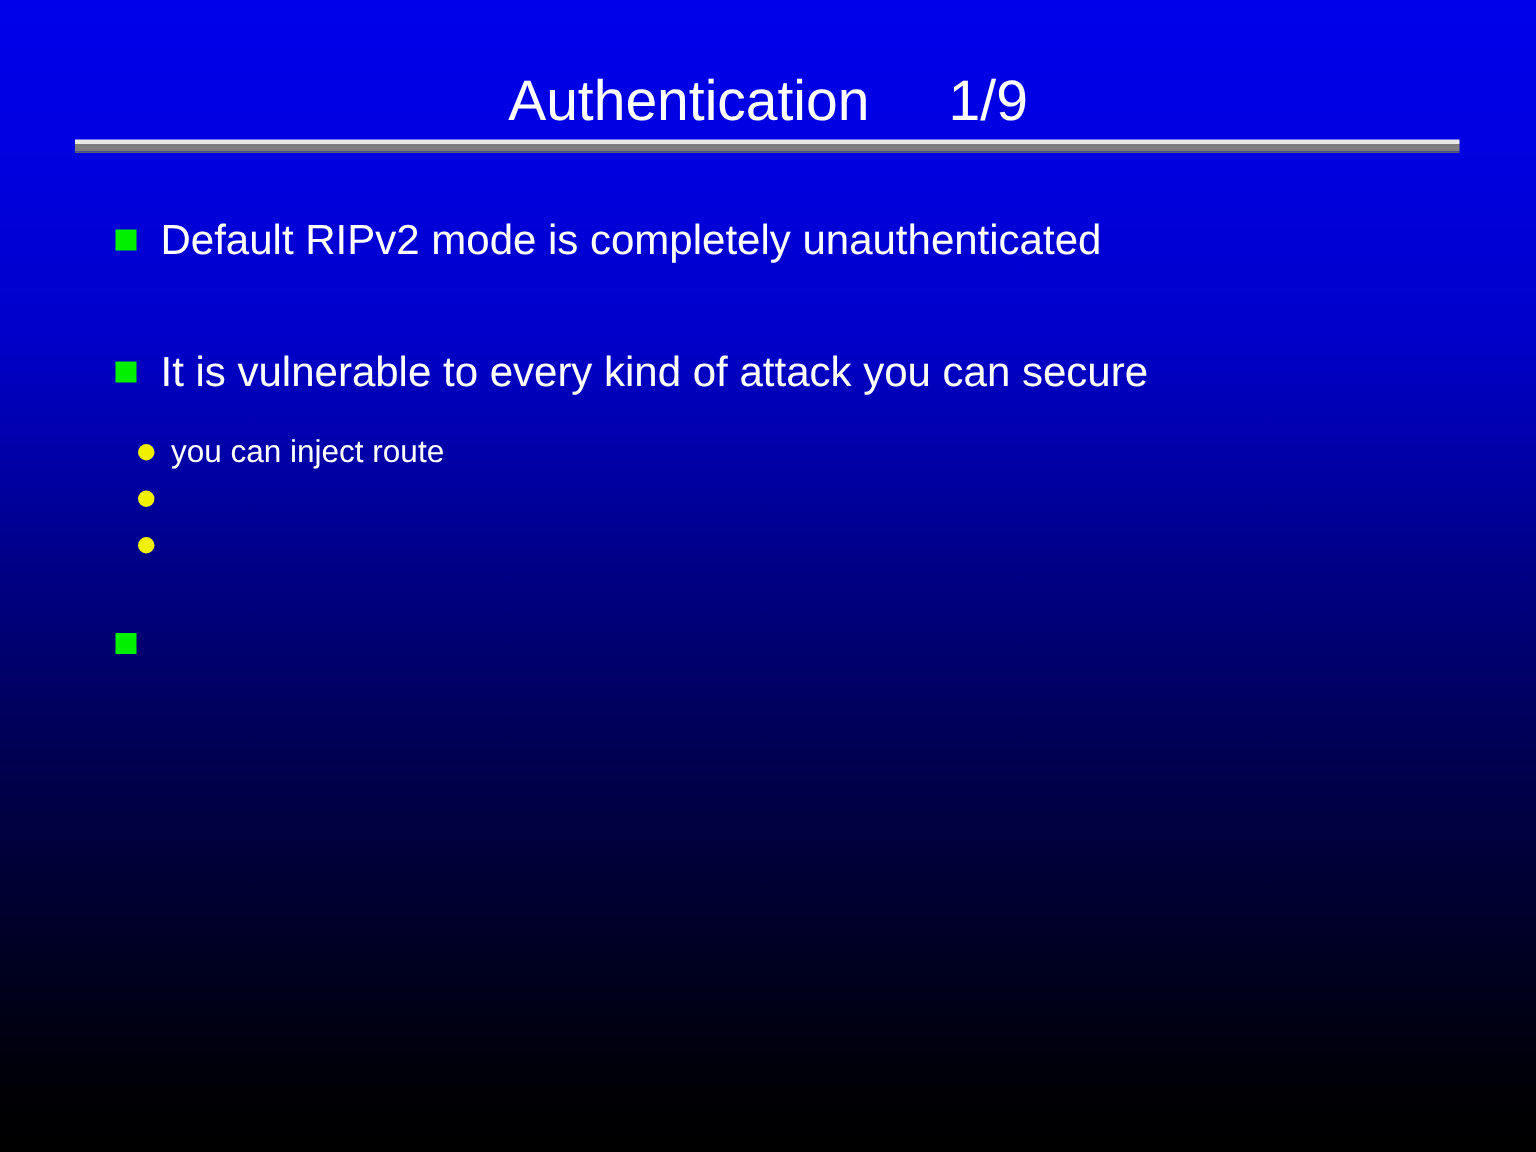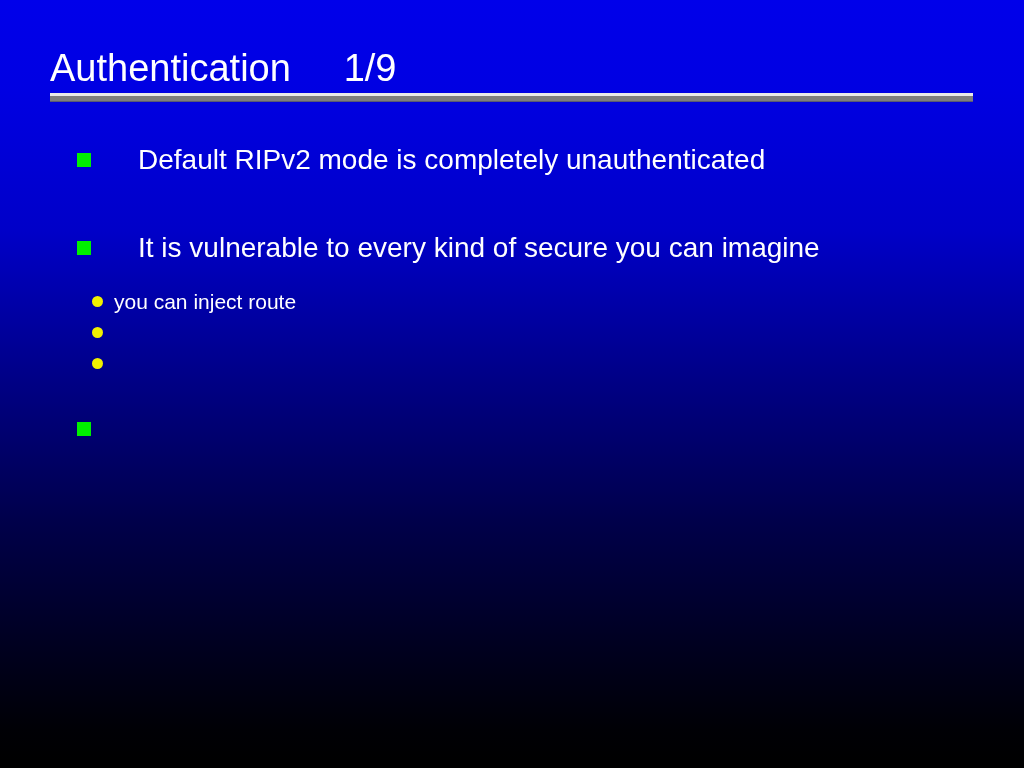--- a/index.html
+++ b/index.html
@@ -32,20 +32,21 @@
     width: 924px;
   }
   #slide-title {
     color: #ffffff;
     font-size: 38px;
     line-height: 44px;
     letter-spacing: 0px;
     white-space: pre;
     font-weight: normal;
     margin: 0;
+    text-align: center;
   }
   #title-rule {
     position: absolute;
     left: 50px;
     top: 93px;
     width: 923px;
     height: 9px;
   }
   #title-rule .rule-top {
     height: 3px;
@@ -68,21 +69,21 @@
     width: 1024px;
   }
 
   .bullet-row {
     position: relative;
     display: block;
   }
 
   
   .lvl1 {
-    padding-left: 113px;
+    padding-left: 82px;
     min-height: 44px;
   }
   .lvl1 .marker {
     position: absolute;
     left: 77px;
     top: 13px;
     width: 14px;
     height: 14px;
     background: #00f000;
   }
@@ -141,21 +142,21 @@
 
     <div class="bullet-row lvl1">
       <span class="marker"></span>
       <span class="btext">Default RIPv2 mode is completely unauthenticated</span>
     </div>
 
     <div class="gap-lg"></div>
 
     <div class="bullet-row lvl1">
       <span class="marker"></span>
-      <span class="btext">It is vulnerable to every kind of secure you can imagine</span>
+      <span class="btext">It is vulnerable to every kind of attack you can secure</span>
     </div>
 
     <div class="gap-sm"></div>
 
     <div class="bullet-row lvl2">
       <span class="marker"></span>
       <span class="btext">you can inject route</span>
     </div>
 
     <div class="bullet-row lvl2">

